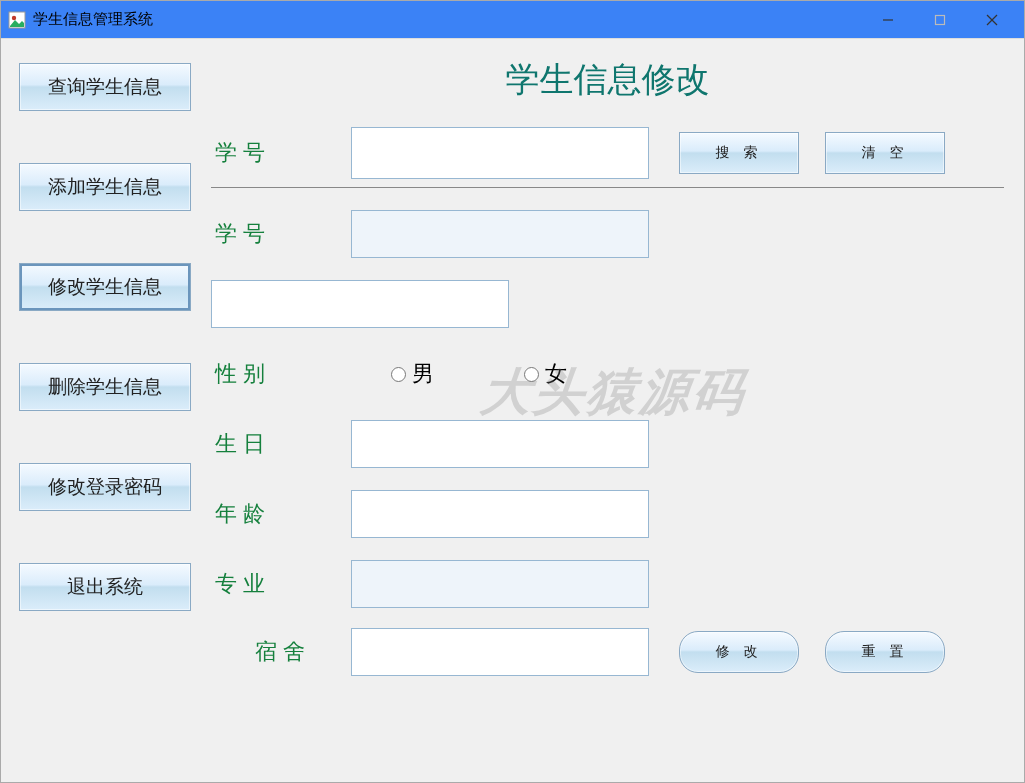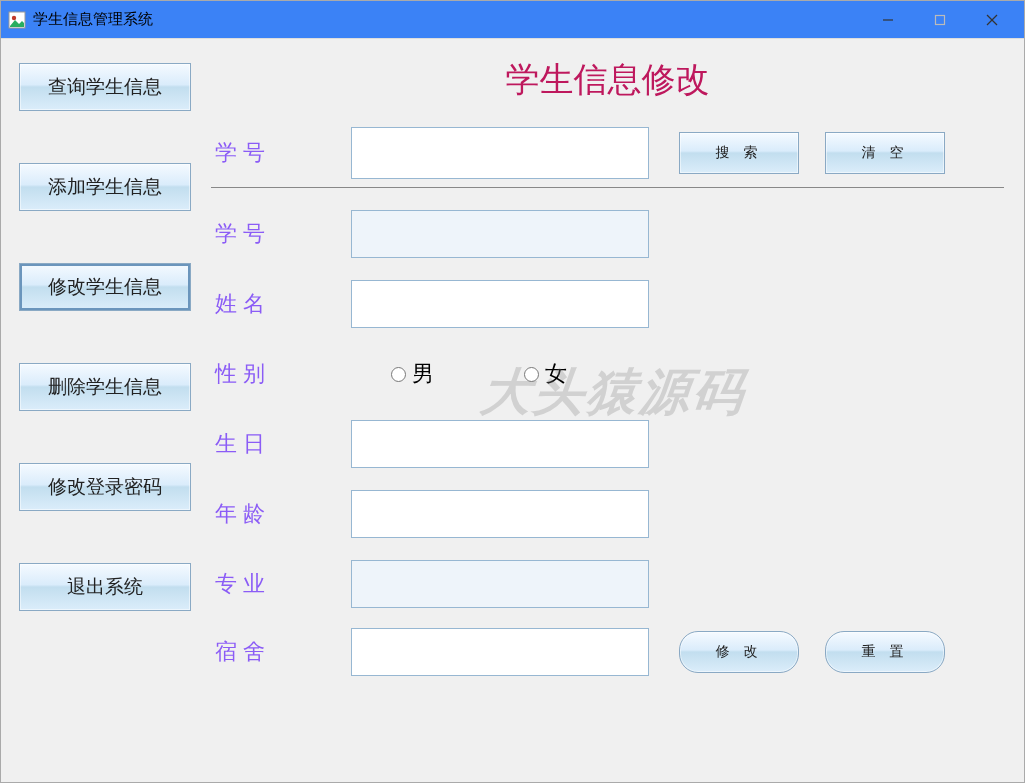--- a/index.html
+++ b/index.html
@@ -103,32 +103,32 @@
     .main {
       flex: 1;
       padding: 18px 20px 0 10px;
       position: relative;
     }
     .page-title {
       font-size: 34px;
       font-weight: normal;
       text-align: center;
       margin-bottom: 24px;
-      color: #be185d;
+      color: #0f766e;
     }
 
     .row {
       display: flex;
       align-items: center;
       margin-bottom: 2px;
     }
     .label {
       width: 140px;
       font-size: 22px;
-      color: #8b5cf6;
+      color: #15803d;
       letter-spacing: 6px;
       text-align: left;
       padding-left: 4px;
     }
     .text-input {
       height: 48px;
       border: 1px solid #97b7d2;
       background: #fff;
       font-size: 18px;
       padding: 4px 8px;
@@ -193,21 +193,21 @@
       width: 15px;
       height: 15px;
       accent-color: #4a7bb0;
     }
 
     .bottom-actions {
       display: flex;
       align-items: center;
       margin-top: -2px;
     }
-    .bottom-actions .label { width: 140px; }
+    .bottom-actions .label { width: 140px; text-align: center; }
     .bottom-actions .text-input { width: 298px; height: 48px; }
     .bottom-actions .action-btn { margin-left: 30px; border-radius: 19px; }
     .bottom-actions .action-btn + .action-btn { margin-left: 26px; }
 
     .watermark {
       position: absolute;
       left: 280px;
       top: 320px;
       font-size: 50px;
       font-weight: bold;
@@ -274,21 +274,20 @@
       </div>
 
       <hr class="sep">
 
       <div class="form-area">
         <div class="row">
           <div class="label">学号</div>
           <input class="text-input readonly" type="text" readonly="" value="" style="">
         </div>
         <div class="row">
-          <div class="label">姓名</div>
           <input class="text-input" type="text" value="" style="">
         </div>
         <div class="row">
           <div class="label">性别</div>
           <div class="radio-group">
             <label class="radio-item">
               <input type="radio" name="gender" style="">
               <span>男</span>
             </label>
             <label class="radio-item">

